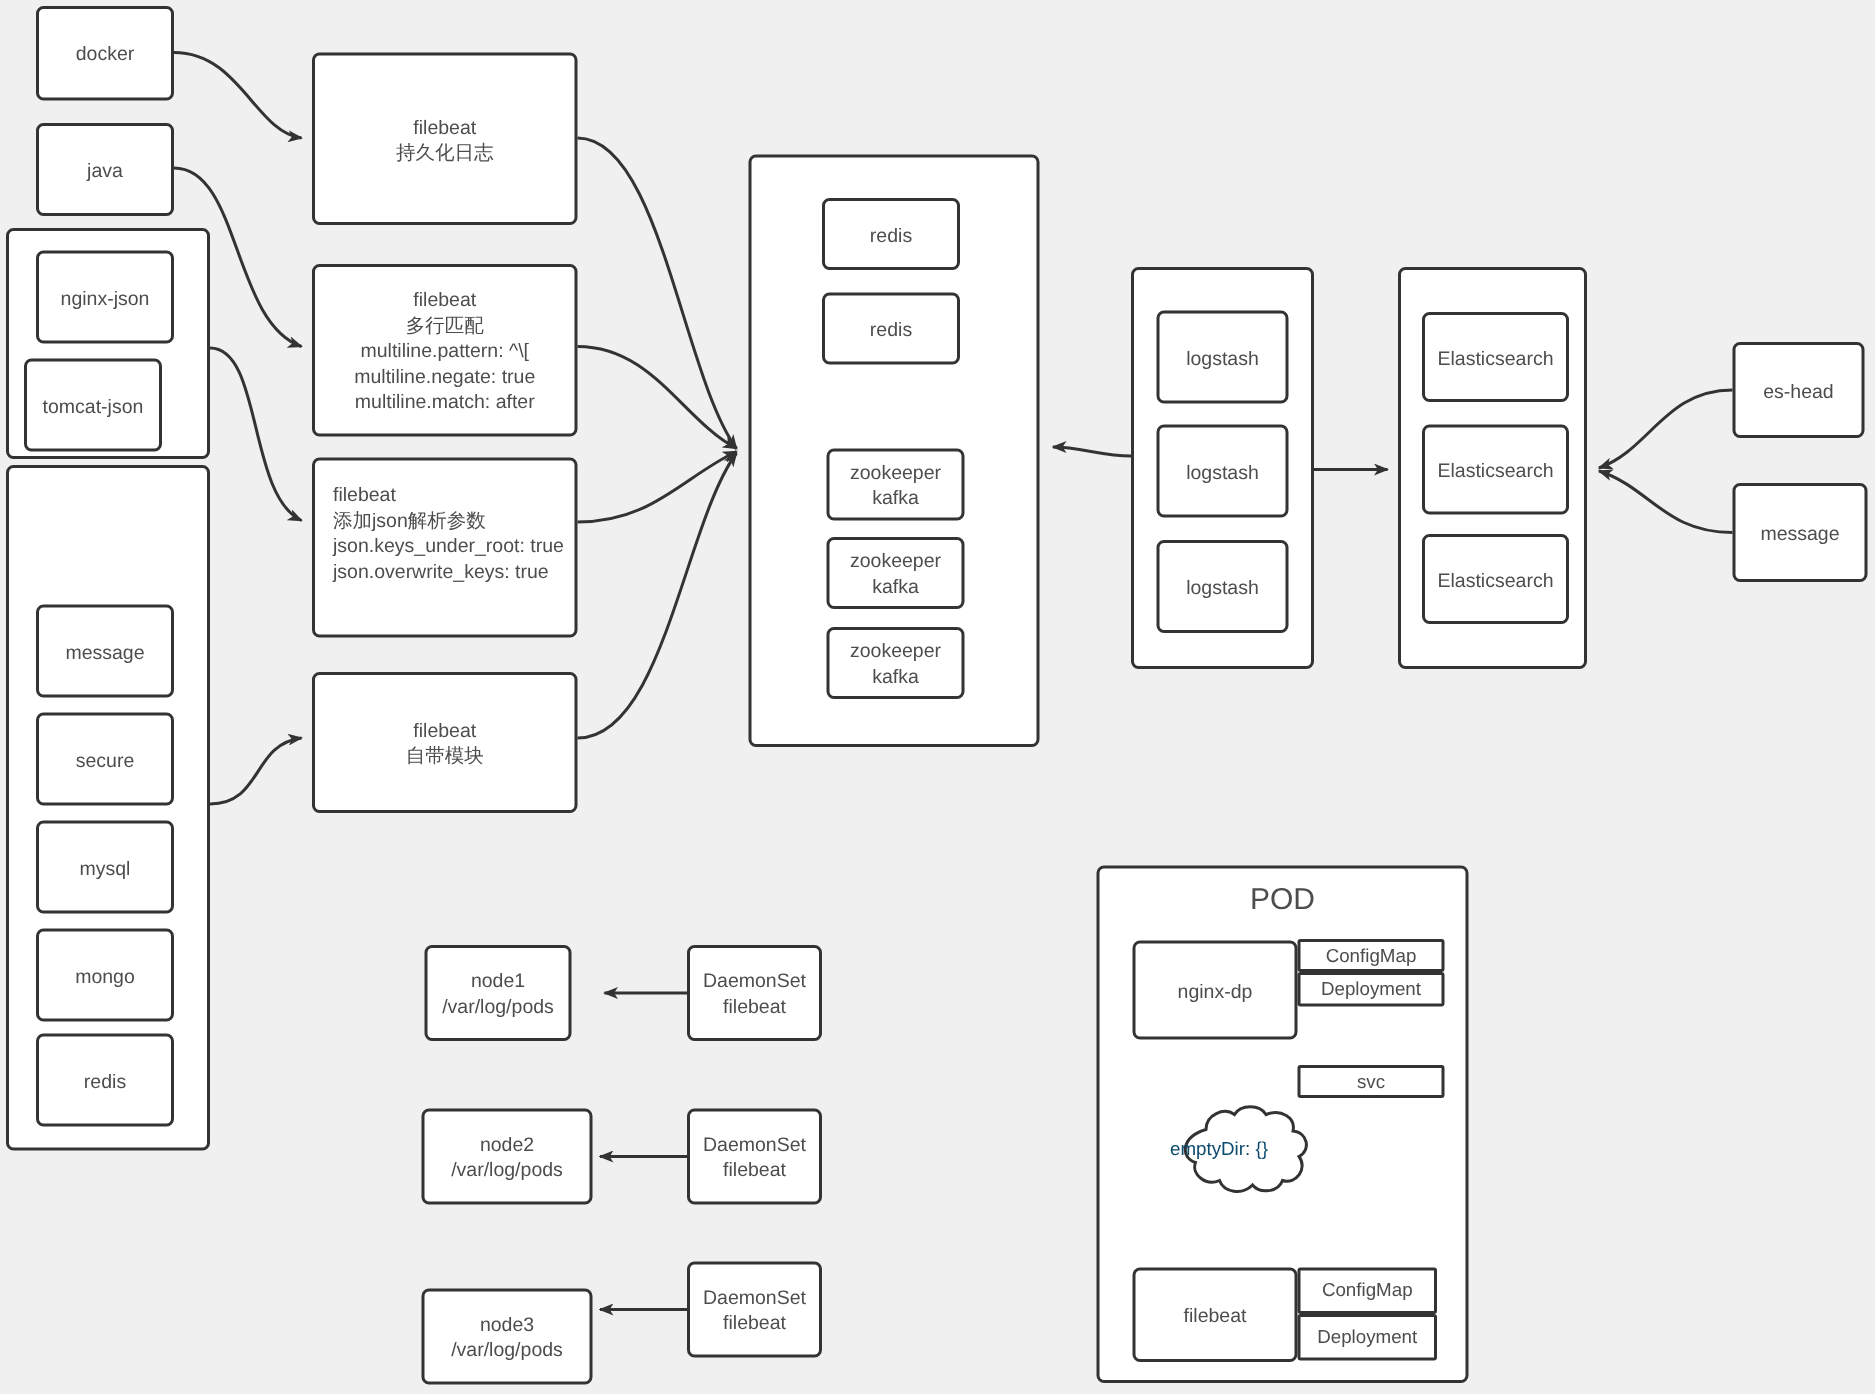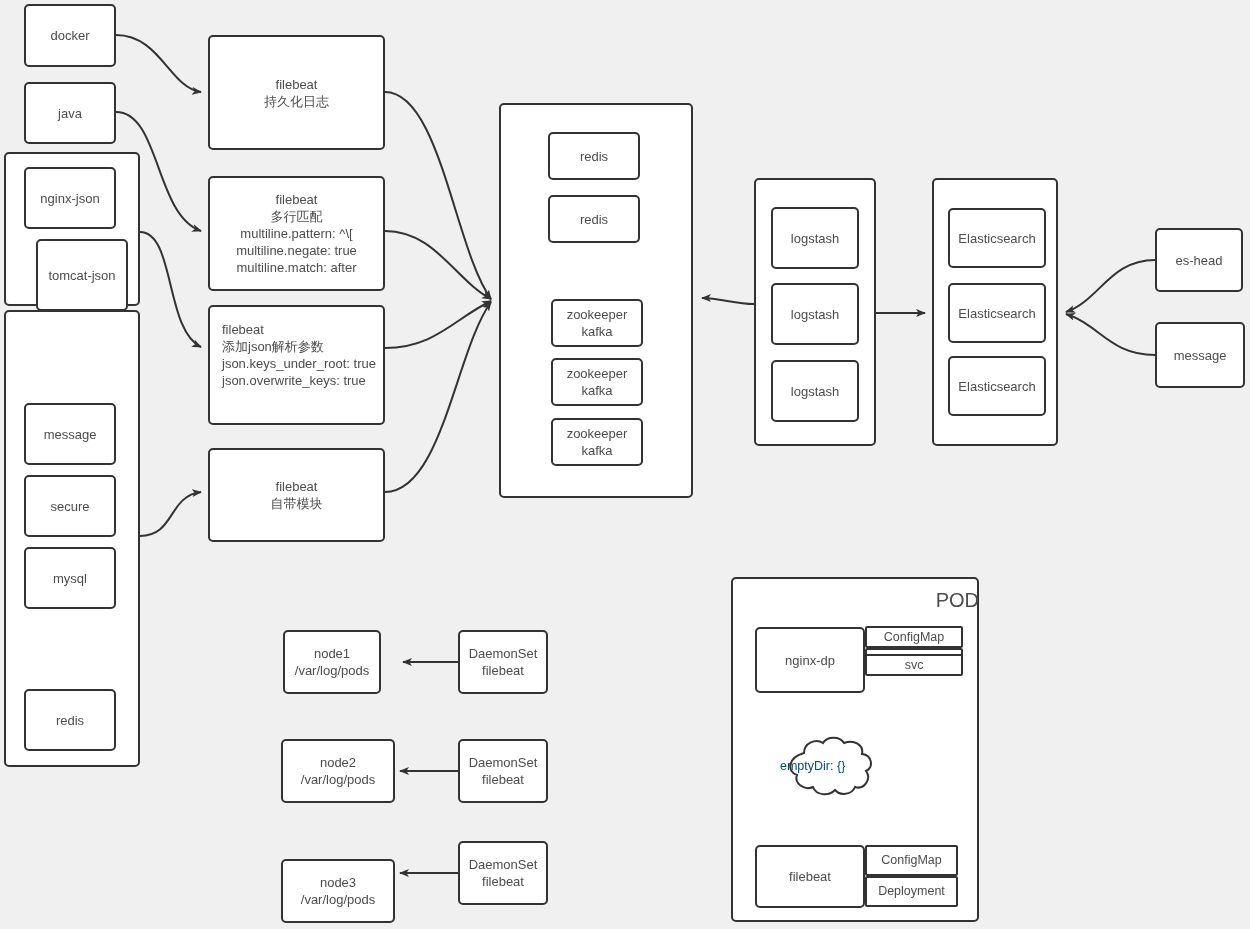--- a/index.html
+++ b/index.html
@@ -39,21 +39,21 @@
   .leftalign{
     justify-content:flex-start;
     align-items:flex-start;
     text-align:left;
     padding:14px 0 0 12px;
   }
   .podtitle{
     position:absolute;
     font-size:20px;
     color:#4d4d4d;
-    text-align:right;
+    text-align:center;
     width:100%;
     left:0;
   }
   svg.edges{
     position:absolute;left:0;top:0;width:1250px;height:929px;
     pointer-events:none;
   }
   .edge{fill:none;stroke:#333333;stroke-width:2;}
   .cloudtext{
     position:absolute;
@@ -104,26 +104,27 @@
 
     <path class="edge" d="M811,845 C813,826 830,818 833,801" marker-end="url(#ah)"></path>
   </svg>
 
   <div class="node" style="left:24px;top:4px;width:92px;height:63px;">docker</div>
 
   <div class="node" style="left:24px;top:82px;width:92px;height:62px;">java</div>
 
   <div class="group" style="left:4px;top:152px;width:136px;height:154px;"></div>
   <div class="node" style="left:24px;top:167px;width:92px;height:62px;">nginx-json</div>
-  <div class="node" style="left:36px;top:239px;width:92px;height:72px;text-align:right;">tomcat-json</div>
+  <div class="node" style="left:16px;top:239px;width:92px;height:62px;text-align:right;">tomcat-json</div>
 
   <div class="group" style="left:4px;top:310px;width:136px;height:457px;"></div>
   <div class="node" style="left:24px;top:403px;width:92px;height:62px;">message</div>
   <div class="node" style="left:24px;top:475px;width:92px;height:62px;">secure</div>
   <div class="node" style="left:24px;top:547px;width:92px;height:62px;text-align:right;">mysql</div>
+  <div class="node" style="left:24px;top:619px;width:92px;height:62px;">mongo</div>
   <div class="node" style="left:24px;top:689px;width:92px;height:62px;">redis</div>
 
   <div class="node" style="left:208px;top:35px;width:177px;height:115px;">filebeat
 持久化日志</div>
 
   <div class="node" style="left:208px;top:176px;width:177px;height:115px;">filebeat
 多行匹配
 multiline.pattern: ^\[
 multiline.negate: true
 multiline.match: after</div>
@@ -173,21 +174,21 @@
 /var/log/pods</div>
   <div class="node" style="left:458px;top:841px;width:90px;height:64px;">DaemonSet
 filebeat</div>
 
   <div class="group" style="left:731px;top:577px;width:248px;height:345px;"></div>
   <div class="podtitle" style="top:589px;left:731px;width:248px;">POD</div>
 
   <div class="node" style="left:755px;top:627px;width:110px;height:66px;">nginx-dp</div>
   <div class="node plain" style="left:865px;top:626px;width:98px;height:22px;font-size:12.5px;">ConfigMap</div>
   <div class="node plain" style="left:865px;top:648px;width:98px;height:23px;font-size:12.5px;">Deployment</div>
-  <div class="node plain" style="left:865px;top:654px;width:98px;height:22px;font-size:12.5px;">svc</div>
+  <div class="node plain" style="left:865px;top:710px;width:98px;height:22px;font-size:12.5px;">svc</div>
 
   <svg style="position:absolute;left:778px;top:735px;width:104px;height:64px;" viewBox="0 0 104 64">
     <path d="M26,18 C26,8 38,3 45,8 C49,1 62,1 66,8 C76,4 86,10 84,19
              C94,20 96,32 88,36 C94,44 86,55 77,52 C74,60 62,61 57,55
              C50,62 38,60 35,52 C26,56 16,48 19,40 C9,37 9,23 26,18 Z" fill="#ffffff" stroke="#333333" stroke-width="2"></path>
   </svg>
   <div class="cloudtext" style="left:780px;top:759px;width:100px;">emptyDir: {}</div>
 
   <div class="node" style="left:755px;top:845px;width:110px;height:63px;">filebeat</div>
   <div class="node plain" style="left:865px;top:845px;width:93px;height:31px;font-size:12.5px;">ConfigMap</div>

